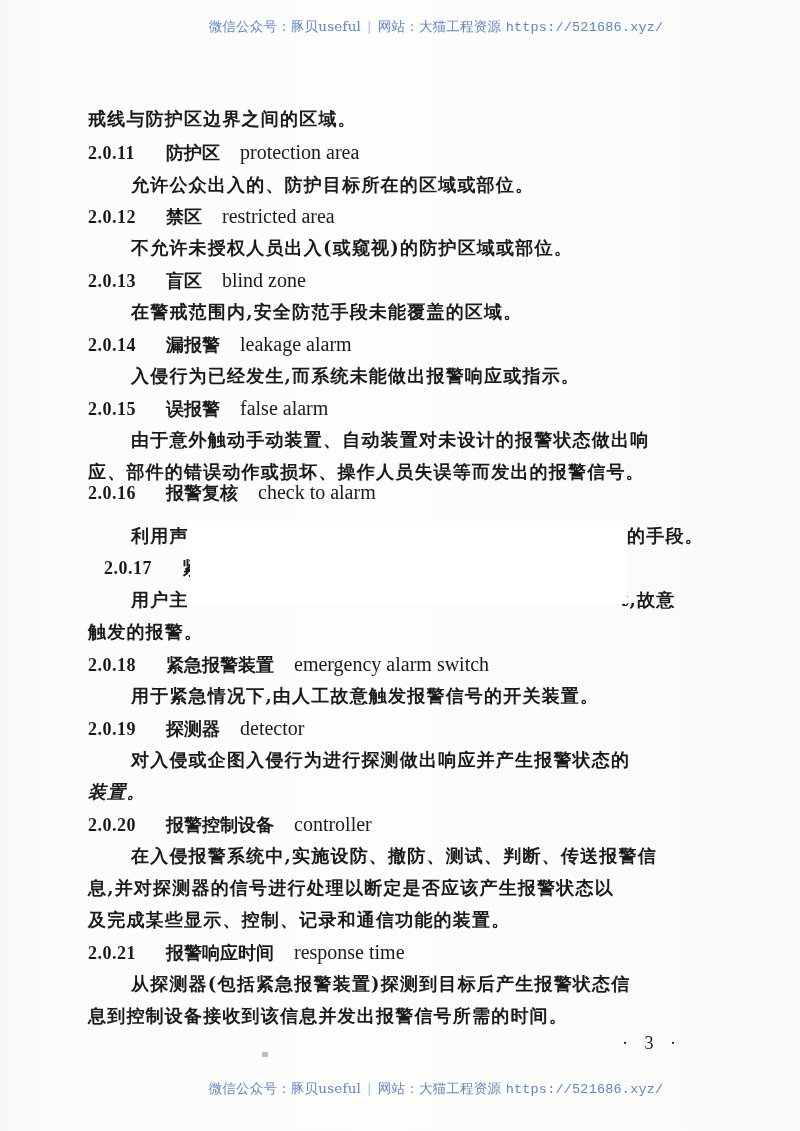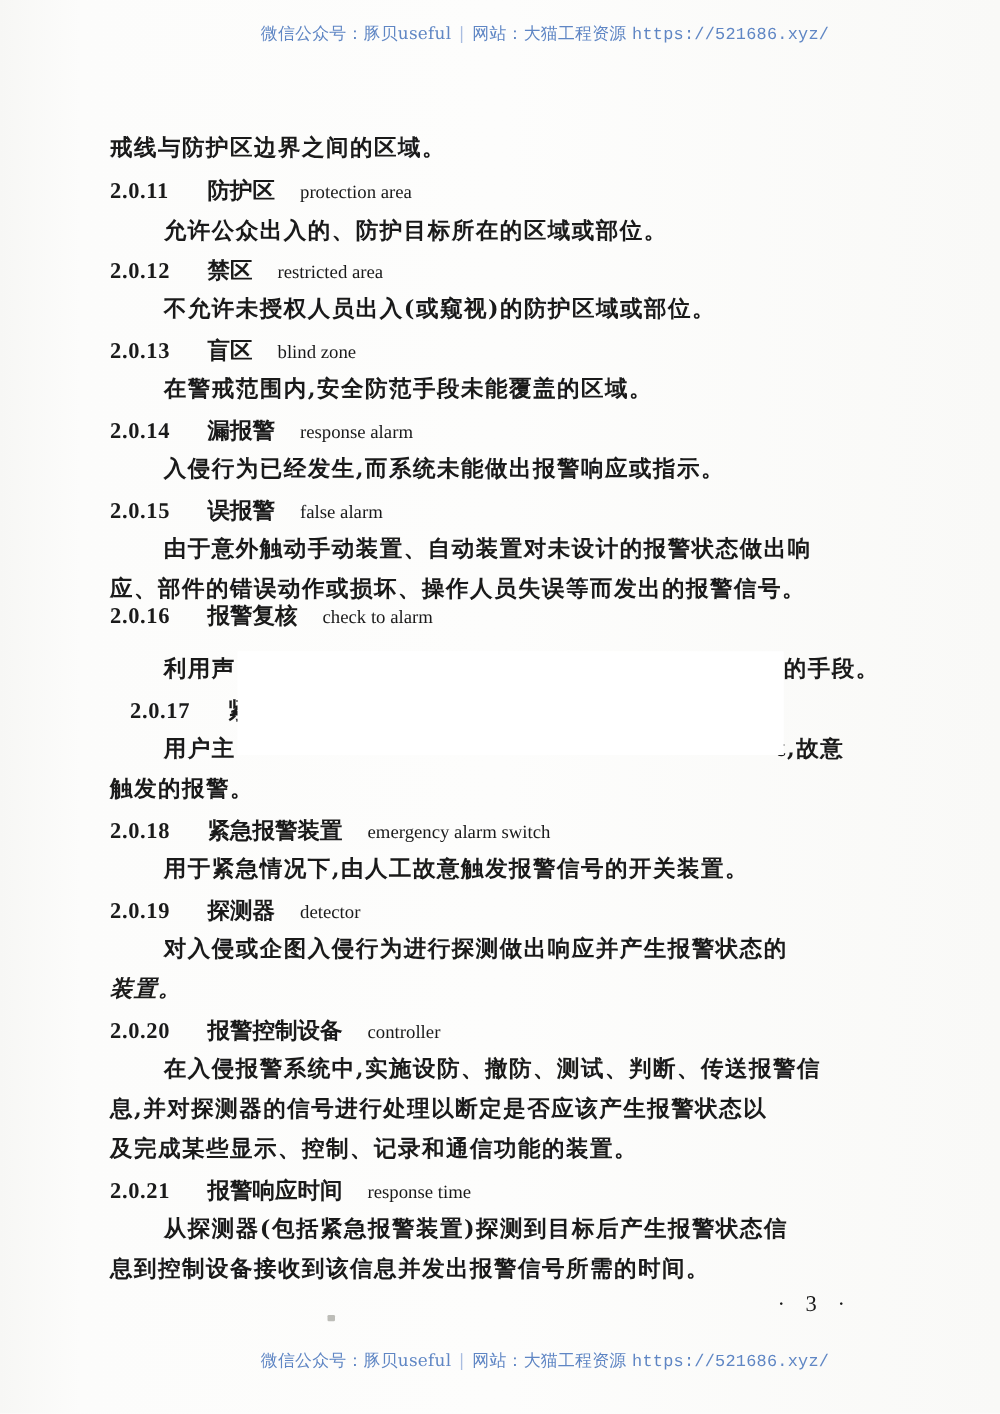--- a/index.html
+++ b/index.html
@@ -28,21 +28,21 @@
     font-size: 18.5px; line-height: 24px;
   }
   .indent { left: 131px; }
   .term-line { left: 88px; }
   .term-num {
     font-family: "Liberation Serif", "DejaVu Serif", serif;
     font-weight: bold; font-size: 18px; letter-spacing: 0.5px;
     display: inline-block; width: 78px;
   }
   .term-zh { font-weight: bold; font-size: 18px; margin-right: 20px; }
-  .term-en { font-family: "Liberation Serif", "DejaVu Serif", serif; font-size: 15px; }
+  .term-en { font-family: "Liberation Serif", "DejaVu Serif", serif; font-size: 20px; }
   .body-text { font-weight: bold; font-size: 18px; letter-spacing: 1.2px; }
 
   .redaction {
     position: absolute; left: 190px; top: 521px; width: 437px; height: 83px;
     background: #ffffff;
   }
   .page-number {
     position: absolute; left: 622px; top: 1033px;
     font-family: "Liberation Serif", "DejaVu Serif", serif;
     font-size: 18px; letter-spacing: 6px;
@@ -73,21 +73,21 @@
   <span class="term-num">2.0.12</span><span class="term-zh">禁区</span><span class="term-en">restricted area</span>
 </div>
 <div class="line indent body-text" style="top:236px;">不允许未授权人员出入(或窥视)的防护区域或部位。</div>
 
 <div class="line term-line" style="top:268px;">
   <span class="term-num">2.0.13</span><span class="term-zh">盲区</span><span class="term-en">blind zone</span>
 </div>
 <div class="line indent body-text" style="top:300px;">在警戒范围内,安全防范手段未能覆盖的区域。</div>
 
 <div class="line term-line" style="top:332px;">
-  <span class="term-num">2.0.14</span><span class="term-zh">漏报警</span><span class="term-en">response alarm</span>
+  <span class="term-num">2.0.14</span><span class="term-zh">漏报警</span><span class="term-en">leakage alarm</span>
 </div>
 <div class="line indent body-text" style="top:364px;">入侵行为已经发生,而系统未能做出报警响应或指示。</div>
 
 <div class="line term-line" style="top:396px;">
   <span class="term-num">2.0.15</span><span class="term-zh">误报警</span><span class="term-en">false alarm</span>
 </div>
 <div class="line indent body-text" style="top:428px;">由于意外触动手动装置、自动装置对未设计的报警状态做出响</div>
 <div class="line body-text" style="top:460px;">应、部件的错误动作或损坏、操作人员失误等而发出的报警信号。</div>
 
 <div class="line term-line" style="top:480px;">

